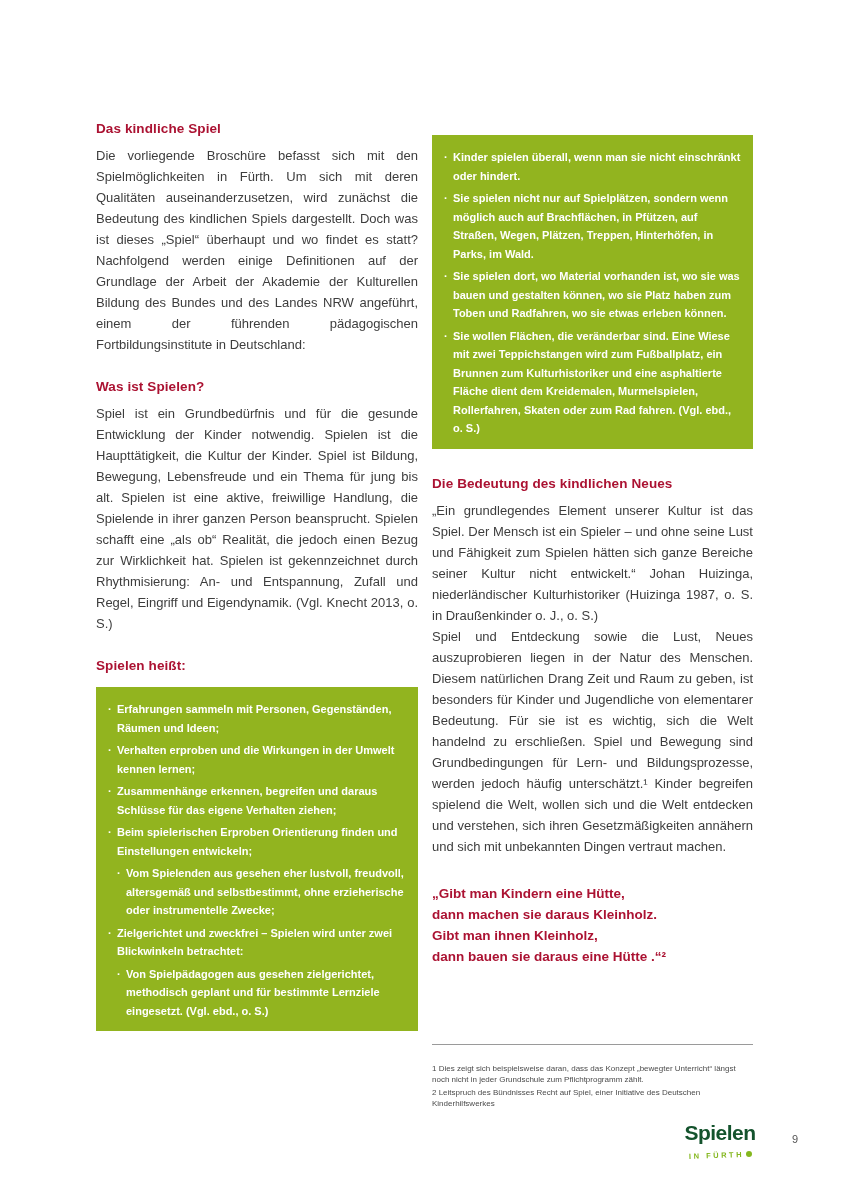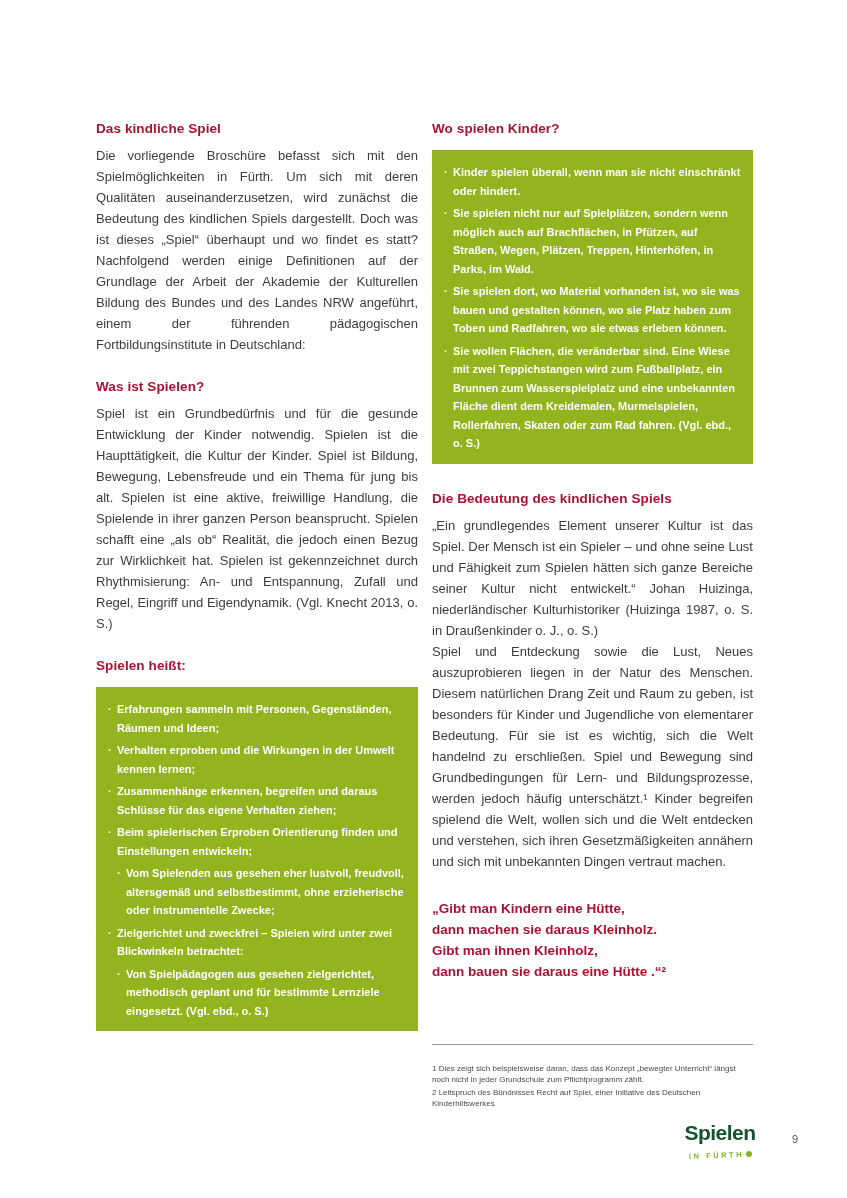--- a/index.html
+++ b/index.html
@@ -141,31 +141,30 @@
         <div class="box-item">Zielgerichtet und zweckfrei – Spielen wird unter zwei Blickwinkeln betrachtet:</div>
         <div class="box-item sub">Von Spielpädagogen aus gesehen zielgerichtet, methodisch geplant und für bestimmte Lernziele eingesetzt. (Vgl. ebd., o. S.)</div>
       </div>
     </div>
 
   </div>
 
   <div class="col col-right">
 
     <div class="section">
-      <div class="heading">Wo spielen Kinder?</div>
       <div class="green-box">
         <div class="box-item">Kinder spielen überall, wenn man sie nicht einschränkt oder hindert.</div>
         <div class="box-item">Sie spielen nicht nur auf Spielplätzen, sondern wenn möglich auch auf Brachflächen, in Pfützen, auf Straßen, Wegen, Plätzen, Treppen, Hinterhöfen, in Parks, im Wald.</div>
         <div class="box-item">Sie spielen dort, wo Material vorhanden ist, wo sie was bauen und gestalten können, wo sie Platz haben zum Toben und Radfahren, wo sie etwas erleben können.</div>
-        <div class="box-item">Sie wollen Flächen, die veränderbar sind. Eine Wiese mit zwei Teppichstangen wird zum Fußballplatz, ein Brunnen zum Wasserspielplatz und eine unbekannten Fläche dient dem Kreidemalen, Murmelspielen, Rollerfahren, Skaten oder zum Rad fahren. (Vgl. ebd., o. S.)</div>
+        <div class="box-item">Sie wollen Flächen, die veränderbar sind. Eine Wiese mit zwei Teppichstangen wird zum Fußballplatz, ein Brunnen zum Kulturhistoriker und eine asphaltierte Fläche dient dem Kreidemalen, Murmelspielen, Rollerfahren, Skaten oder zum Rad fahren. (Vgl. ebd., o. S.)</div>
       </div>
     </div>
 
     <div class="section" style="margin-top: 27px;">
-      <div class="heading">Die Bedeutung des kindlichen Spiels</div>
+      <div class="heading">Die Bedeutung des kindlichen Neues</div>
       <p class="body-text">„Ein grundlegendes Element unserer Kultur ist das Spiel. Der Mensch ist ein Spieler – und ohne seine Lust und Fähigkeit zum Spielen hätten sich ganze Bereiche seiner Kultur nicht entwickelt.“ Johan Huizinga, niederländischer Kulturhistoriker (Huizinga 1987, o. S. in Draußenkinder o. J., o. S.)</p>
       <p class="body-text">Spiel und Entdeckung sowie die Lust, Neues auszuprobieren liegen in der Natur des Menschen. Diesem natürlichen Drang Zeit und Raum zu geben, ist besonders für Kinder und Jugendliche von elementarer Bedeutung. Für sie ist es wichtig, sich die Welt handelnd zu erschließen. Spiel und Bewegung sind Grundbedingungen für Lern- und Bildungsprozesse, werden jedoch häufig unterschätzt.¹ Kinder begreifen spielend die Welt, wollen sich und die Welt entdecken und verstehen, sich ihren Gesetzmäßigkeiten annähern und sich mit unbekannten Dingen vertraut machen.</p>
     </div>
 
     <div class="quote">
       <div>„Gibt man Kindern eine Hütte,</div>
       <div>dann machen sie daraus Kleinholz.</div>
       <div>Gibt man ihnen Kleinholz,</div>
       <div>dann bauen sie daraus eine Hütte .“²</div>
     </div>

